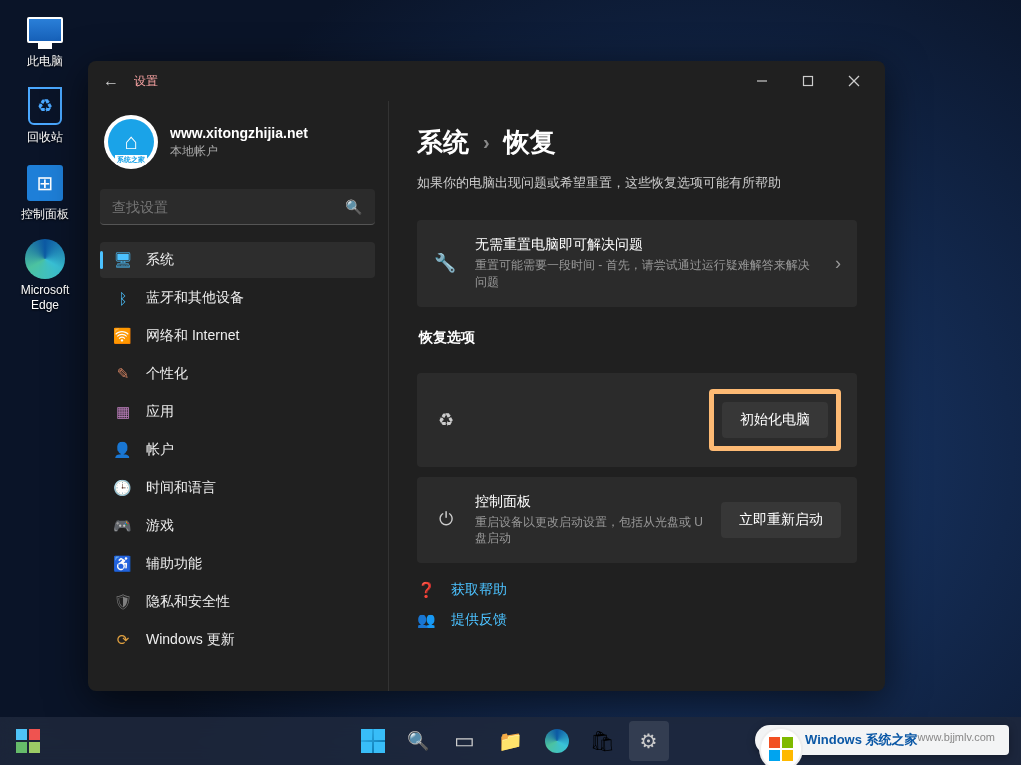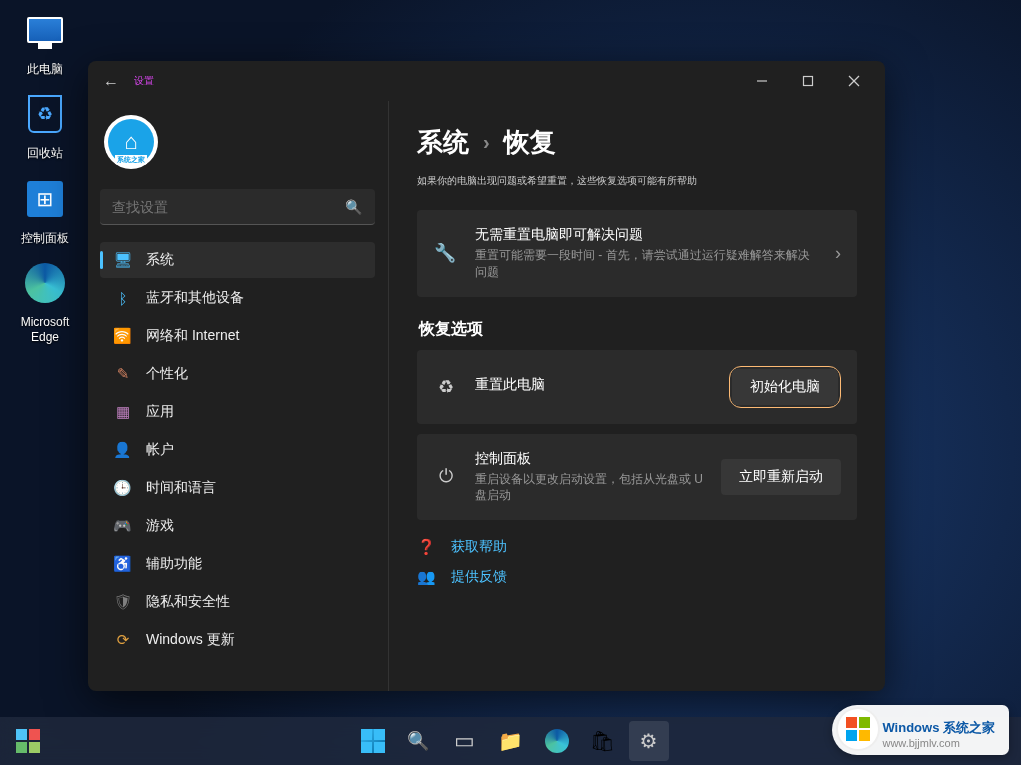--- a/index.html
+++ b/index.html
@@ -3,39 +3,39 @@
 <meta charset="utf-8">
 <style>
 * { margin: 0; padding: 0; box-sizing: border-box; font-family: "Segoe UI", "Microsoft YaHei", sans-serif; }
 body {
   width: 1021px; height: 765px;
   background: radial-gradient(circle at 70% 60%, #1a3a6e 0%, #0a1428 70%);
   position: relative; overflow: hidden;
 }
 
 .desktop { position: absolute; top: 10px; left: 14px; display: flex; flex-direction: column; gap: 18px; }
-.d-icon { width: 62px; display: flex; flex-direction: column; align-items: center; gap: 12px; cursor: pointer; }
+.d-icon { width: 62px; display: flex; flex-direction: column; align-items: center; gap: 4px; cursor: pointer; }
 .d-icon .ico { width: 40px; height: 40px; display: flex; align-items: center; justify-content: center; }
 .d-icon .lbl { color: #fff; font-size: 12px; text-shadow: 0 1px 2px #000; text-align: center; line-height: 1.2; }
 .ico-pc { background: linear-gradient(#2a7fd8,#1660b8); border: 2px solid #fff; width: 36px; height: 26px; border-radius: 2px; position: relative; }
 .ico-pc::after { content: ""; position: absolute; bottom: -8px; left: 50%; transform: translateX(-50%); width: 14px; height: 6px; background: #fff; }
 .ico-bin { width: 34px; height: 38px; border: 2px solid #4aa8ff; border-radius: 0 0 6px 6px; position: relative; }
 .ico-bin::before { content: "♻"; color: #4aa8ff; font-size: 18px; position: absolute; top: 6px; left: 50%; transform: translateX(-50%); }
 .ico-cp { width: 36px; height: 36px; background: #1e7fd8; border-radius: 3px; display: flex; align-items: center; justify-content: center; color: #fff; font-size: 20px; }
 .ico-edge { width: 40px; height: 40px; border-radius: 50%; background: conic-gradient(#0c59a4,#39c2d7,#4cc2a0,#0c59a4); }
 
 
 .win {
   position: absolute; left: 88px; top: 61px; width: 797px; height: 630px;
   background: #202020; border-radius: 8px; box-shadow: 0 10px 40px rgba(0,0,0,.6);
   display: flex; flex-direction: column; color: #fff;
 }
 .titlebar { height: 40px; display: flex; align-items: center; padding: 0 8px; }
 .tb-back { width: 30px; height: 30px; display: flex; align-items: center; justify-content: center; color: #ccc; font-size: 16px; margin-right: 8px; }
-.tb-title { font-size: 10px; color: #d946ef; font-family: Liberation Mono, monospace; }
+.tb-title { font-size: 12px; color: #fca5a5; font-family: Liberation Mono, monospace; }
 .tb-spacer { flex: 1; }
 .tb-btn { width: 46px; height: 30px; display: flex; align-items: center; justify-content: center; color: #ccc; font-size: 14px; }
 .tb-btn svg { width: 12px; height: 12px; stroke: #ccc; stroke-width: 1.2; fill: none; }
 
 .win-body { flex: 1; display: flex; overflow: hidden; }
 .sidebar { width: 300px; display: flex; flex-direction: column; padding: 0 6px 10px 6px; border-right: 1px solid rgba(255,255,255,0); }
 .profile { display: flex; align-items: center; gap: 12px; padding: 14px 10px 20px 10px; }
 .avatar { width: 54px; height: 54px; border-radius: 50%; background: #fff; display: flex; align-items: center; justify-content: center; position: relative; overflow: hidden; }
 .avatar-inner { width: 46px; height: 46px; border-radius: 50%; background: #1aa3e8; display:flex; align-items:center; justify-content:center; color:#fff; font-size:22px; }
 .avatar-txt { position:absolute; bottom:4px; font-size:7px; color:#1aa3e8; background:#fff; padding:0 2px; font-weight:bold; }
@@ -48,49 +48,49 @@
 
 .navlist { display: flex; flex-direction: column; gap: 0; overflow-y: auto; }
 .nav-item { display: flex; align-items: center; gap: 14px; padding: 9px 14px; margin: 1px 6px; border-radius: 4px; font-size: 14px; color: #eee; cursor: pointer; position: relative; }
 .nav-item.active { background: #2d2d2d; }
 .nav-item.active::before { content: ""; position: absolute; left: 0; top: 9px; bottom: 9px; width: 3px; background: #4cc2ff; border-radius: 2px; }
 .nav-item .nico { width: 18px; height: 18px; display: flex; align-items: center; justify-content: center; font-size: 15px; }
 
 .content { flex: 1; padding: 24px 28px 20px 28px; overflow-y: auto; border-left: 1px solid #333; }
 .crumb { display: flex; align-items: center; gap: 14px; font-size: 26px; font-weight: 600; margin-bottom: 14px; }
 .crumb .sep { color: #888; font-size: 20px; }
-.subtext { font-size: 10px; color: #ccc; margin-bottom: 22px; }
+.subtext { font-size: 13px; color: #ccc; margin-bottom: 28px; }
 
 .card { background: #2b2b2b; border-radius: 4px; padding: 16px 16px; display: flex; align-items: center; gap: 16px; margin-bottom: 10px; }
 .card .cico { width: 26px; color: #ccc; font-size: 18px; display:flex; justify-content:center; }
 .card .ctxt { flex: 1; }
 .card .ct { font-size: 14px; margin-bottom: 3px; }
 .card .cd { font-size: 12px; color: #999; line-height: 1.4; }
 .card .cbtn { background: #373737; border: none; color: #fff; padding: 9px 18px; border-radius: 4px; font-size: 14px; cursor: pointer; }
 .card .carrow { color: #999; font-size: 18px; }
 
-.section-h { font-size: 16px; font-weight: 600; margin: 22px 0 10px 2px; }
-
-.highlight-box { border: 1px solid #fdba74; border-radius: 12px; padding: 2px; }
+.section-h { font-size: 14px; font-weight: 600; margin: 22px 0 26px 2px; }
+
+.highlight-box { border: 5px solid #fdba74; border-radius: 4px; padding: 8px; }
 
 .links { margin-top: 18px; display: flex; flex-direction: column; gap: 12px; }
 .link { display: flex; align-items: center; gap: 14px; color: #4cc2ff; font-size: 14px; cursor: pointer; }
 .link .lico { color: #ccc; width: 20px; font-size: 15px; }
 
 
 .taskbar { position: absolute; bottom: 0; left: 0; right: 0; height: 48px; background: rgba(30,40,60,.85); backdrop-filter: blur(10px); display: flex; align-items: center; justify-content: center; gap: 6px; }
 .tb-left { position: absolute; left: 8px; display: flex; align-items: center; }
 .tb-item { width: 40px; height: 40px; display: flex; align-items: center; justify-content: center; border-radius: 4px; cursor: pointer; }
 .tb-start { background: linear-gradient(135deg,#38bdf8,#0369a1); display:grid; grid-template-columns:1fr 1fr; grid-template-rows:1fr 1fr; gap:2px; width:24px; height:24px; padding:0; }
 .tb-start span { background:#38bdf8; }
 .tb-widget { width:24px; height:24px; display:grid; grid-template-columns:1fr 1fr; grid-template-rows:1fr 1fr; gap:2px; }
 .tb-widget span:nth-child(1){background:#4fc3f7;} .tb-widget span:nth-child(2){background:#ef5350;} .tb-widget span:nth-child(3){background:#66bb6a;} .tb-widget span:nth-child(4){background:#9ccc65;}
 
 
-.wm { position: absolute; right: 12px; bottom: 10px; background: rgba(255,255,255,.95); border-radius: 30px 8px 8px 30px; padding: 14px 14px 6px 50px; display:flex; flex-direction:column; box-shadow:0 2px 8px rgba(0,0,0,.3); }
+.wm { position: absolute; right: 12px; bottom: 10px; background: rgba(255,255,255,.95); border-radius: 30px 8px 8px 30px; padding: 6px 14px 6px 50px; display:flex; flex-direction:row; box-shadow:0 2px 8px rgba(0,0,0,.3); }
 .wm-logo { position:absolute; left:6px; top:4px; width:40px; height:40px; background:#fff; border-radius:50%; display:grid; grid-template-columns:1fr 1fr; grid-template-rows:1fr 1fr; gap:2px; padding:8px; box-shadow:0 0 0 2px #eee; }
 .wm-logo span:nth-child(1){background:#f25022;} .wm-logo span:nth-child(2){background:#7fba00;} .wm-logo span:nth-child(3){background:#00a4ef;} .wm-logo span:nth-child(4){background:#ffb900;}
 .wm-t1 { color:#0b58a6; font-size:13px; font-weight:600; }
 .wm-t2 { color:#888; font-size:11px; }
 </style>
 </head>
 <body>
 
 <div class="desktop">
   <div class="d-icon">
@@ -142,20 +142,24 @@
       </div>
   </div>
 
   <div class="win-body">
     <div class="sidebar">
       <div class="profile">
         <div class="avatar">
           <div class="avatar-inner">⌂</div>
           <div class="avatar-txt">系统之家</div>
         </div>
+        <div>
+          <div class="pf-name">www.xitongzhijia.net</div>
+          <div class="pf-sub">本地帐户</div>
+        </div>
       </div>
       <div class="search">
         <input placeholder="查找设置" style="">
         <span class="sico">🔍</span>
       </div>
       <div class="navlist" id="navlist">
           <div class="nav-item active">
             <span class="nico" style="color: rgb(76, 194, 255);">🖥</span>
             <span>系统</span>
           </div>
@@ -217,21 +221,20 @@
           <div class="cd">重置可能需要一段时间 - 首先，请尝试通过运行疑难解答来解决问题</div>
         </div>
         <div class="carrow">›</div>
       </div>
 
       <div class="section-h">恢复选项</div>
 
       <div class="card">
         <div class="cico">♻</div>
         <div class="ctxt">
-          <div class="ct">重置此电脑</div>
         </div>
         <div class="highlight-box">
           <button class="cbtn">初始化电脑</button>
         </div>
       </div>
 
       <div class="card">
         <div class="cico">⏻</div>
         <div class="ctxt">
           <div class="ct">控制面板</div>

